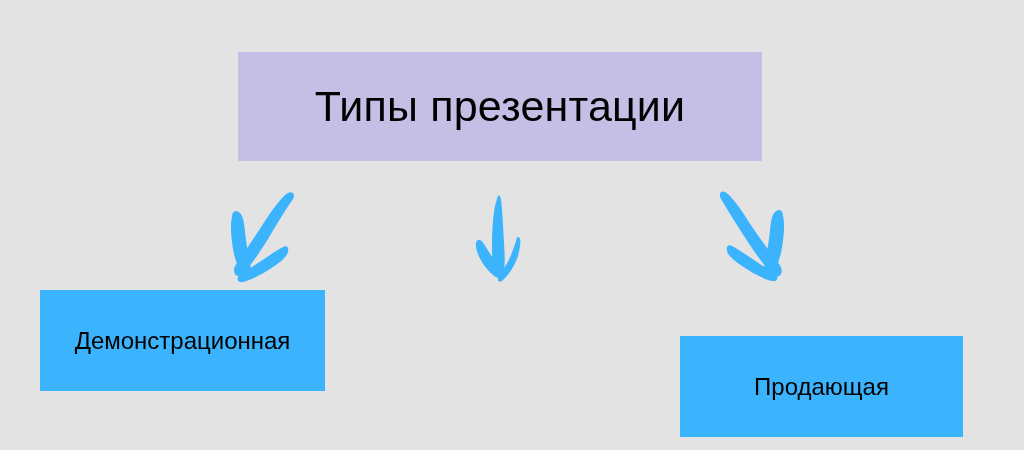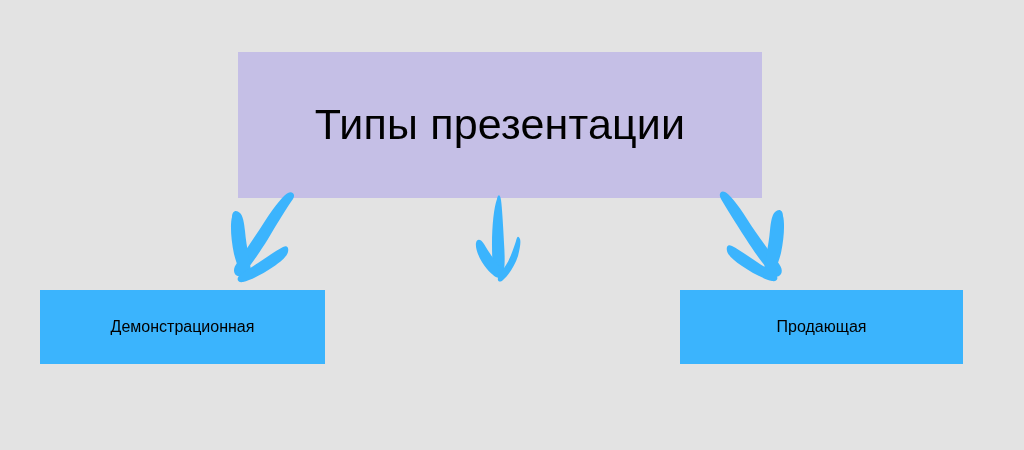--- a/index.html
+++ b/index.html
@@ -25,36 +25,36 @@
     align-items: center;
     justify-content: center;
     box-sizing: border-box;
     text-align: center;
     color: #000000;
   }
   .node-title {
     left: 238px;
     top: 52px;
     width: 524px;
-    height: 146px;
+    height: 109px;
     background: #c5bfe6;
     font-size: 43px;
     font-weight: 400;
     letter-spacing: 0.2px;
   }
   .node-child {
     background: #3bb4fd;
     top: 290px;
-    height: 74px;
-    font-size: 16px;
+    height: 101px;
+    font-size: 24px;
     font-weight: 400;
   }
   .child-1 { left: 40px;  width: 285px; }
   .child-2 { left: 362px; width: 282px; }
-  .child-3 { left: 680px; width: 283px; }
+  .child-3 { left: 680px; width: 283px; margin-top: 46px; }
 
   .arrow-layer {
     position: absolute;
     left: 0;
     top: 0;
     width: 1024px;
     height: 450px;
     pointer-events: none;
   }
   .node-label {

